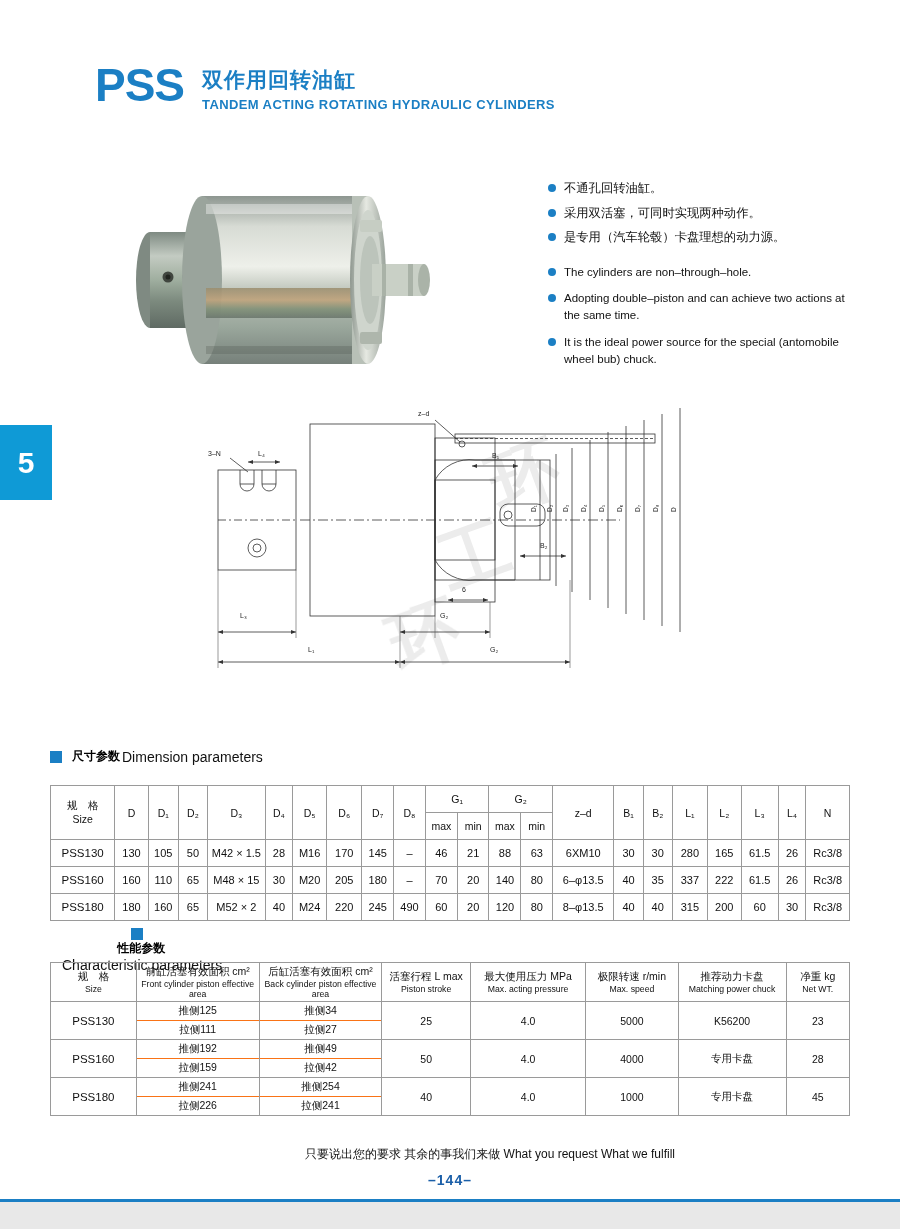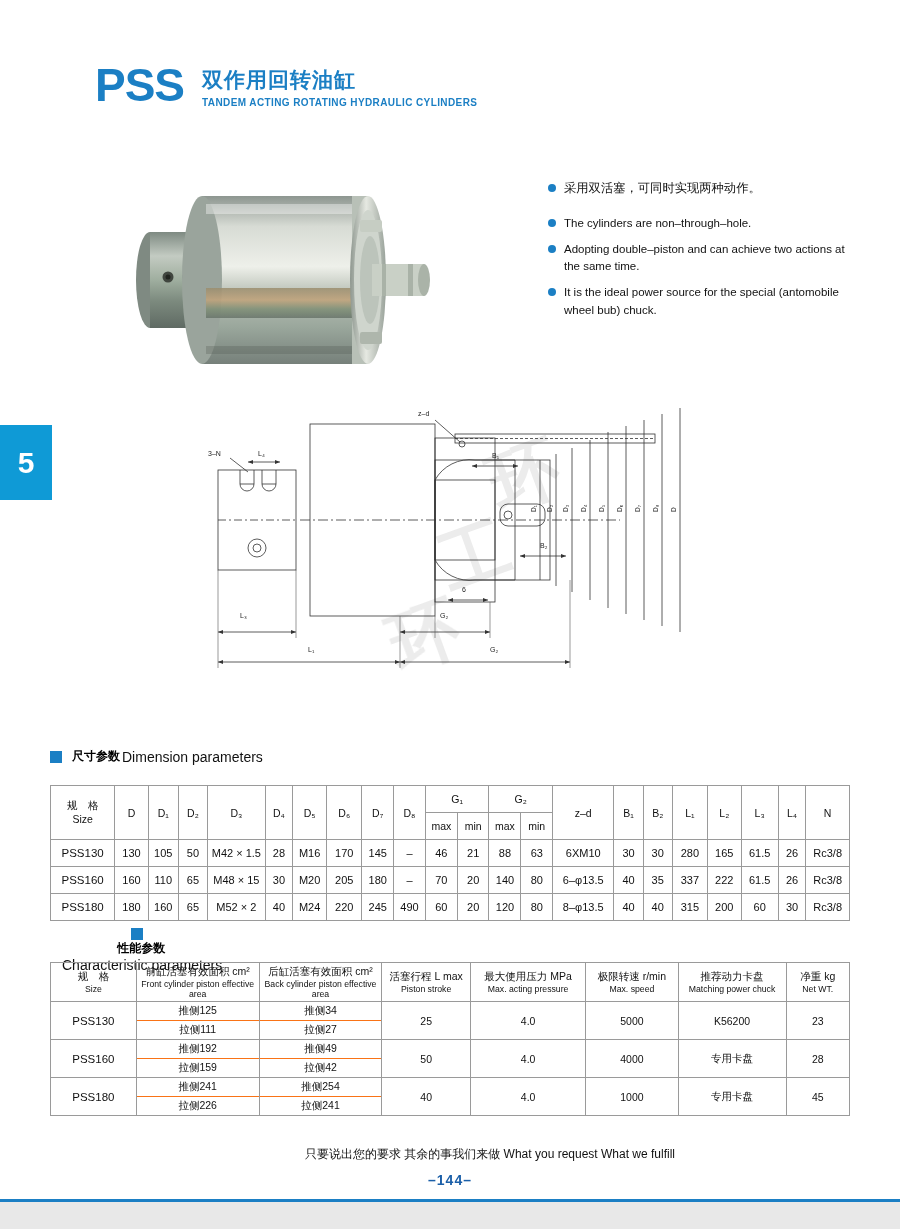--- a/index.html
+++ b/index.html
@@ -11,21 +11,21 @@
     overflow:hidden;
   }
   
   .header{position:absolute;left:95px;top:62px;display:flex;align-items:flex-start;}
   .logo{
     font-size:46px;font-weight:bold;color:#1b7fc4;letter-spacing:-1px;
     font-family:"Liberation Sans", sans-serif;line-height:1;
   }
   .title-block{margin-left:18px;margin-top:4px;}
   .title-cn{font-size:21px;color:#1b7fc4;font-weight:bold;letter-spacing:1px;}
-  .title-en{font-size:10px;color:#1b7fc4;font-weight:bold;letter-spacing:0.4px;margin-top:3px;}
+  .title-en{font-size:13px;color:#1b7fc4;font-weight:bold;letter-spacing:0.4px;margin-top:3px;}
 
   
   .page-tab{
     position:absolute;left:0;top:425px;width:52px;height:75px;background:#0f9ad6;
     color:#fff;font-size:30px;font-weight:bold;display:flex;align-items:center;justify-content:center;
   }
 
   
   .photo{
     position:absolute;left:120px;top:160px;width:390px;height:215px;
@@ -161,21 +161,29 @@
     <rect x="240" y="172" width="22" height="12" rx="2" fill="#aeb6ac"></rect>
 
     <rect x="86" y="44" width="146" height="10" fill="#ffffff" opacity="0.38"></rect>
     <rect x="86" y="186" width="146" height="8" fill="#4f574f" opacity="0.28"></rect>
   </svg>
 </div>
 
 <div class="bullets">
   <div class="bullet-row">
     <span class="dot"></span>
+    <span class="bullet-text">不通孔回转油缸。</span>
+  </div>
+  <div class="bullet-row">
+    <span class="dot"></span>
     <span class="bullet-text">采用双活塞，可同时实现两种动作。</span>
+  </div>
+  <div class="bullet-row">
+    <span class="dot"></span>
+    <span class="bullet-text">是专用（汽车轮毂）卡盘理想的动力源。</span>
   </div>
 
   <div class="bullets-en">
     <div class="bullet-row">
       <span class="dot"></span>
       <span class="bullet-text">The cylinders are non–through–hole.</span>
     </div>
     <div class="bullet-row">
       <span class="dot"></span>
       <span class="bullet-text">Adopting double–piston and can achieve two actions at the same time.</span>

